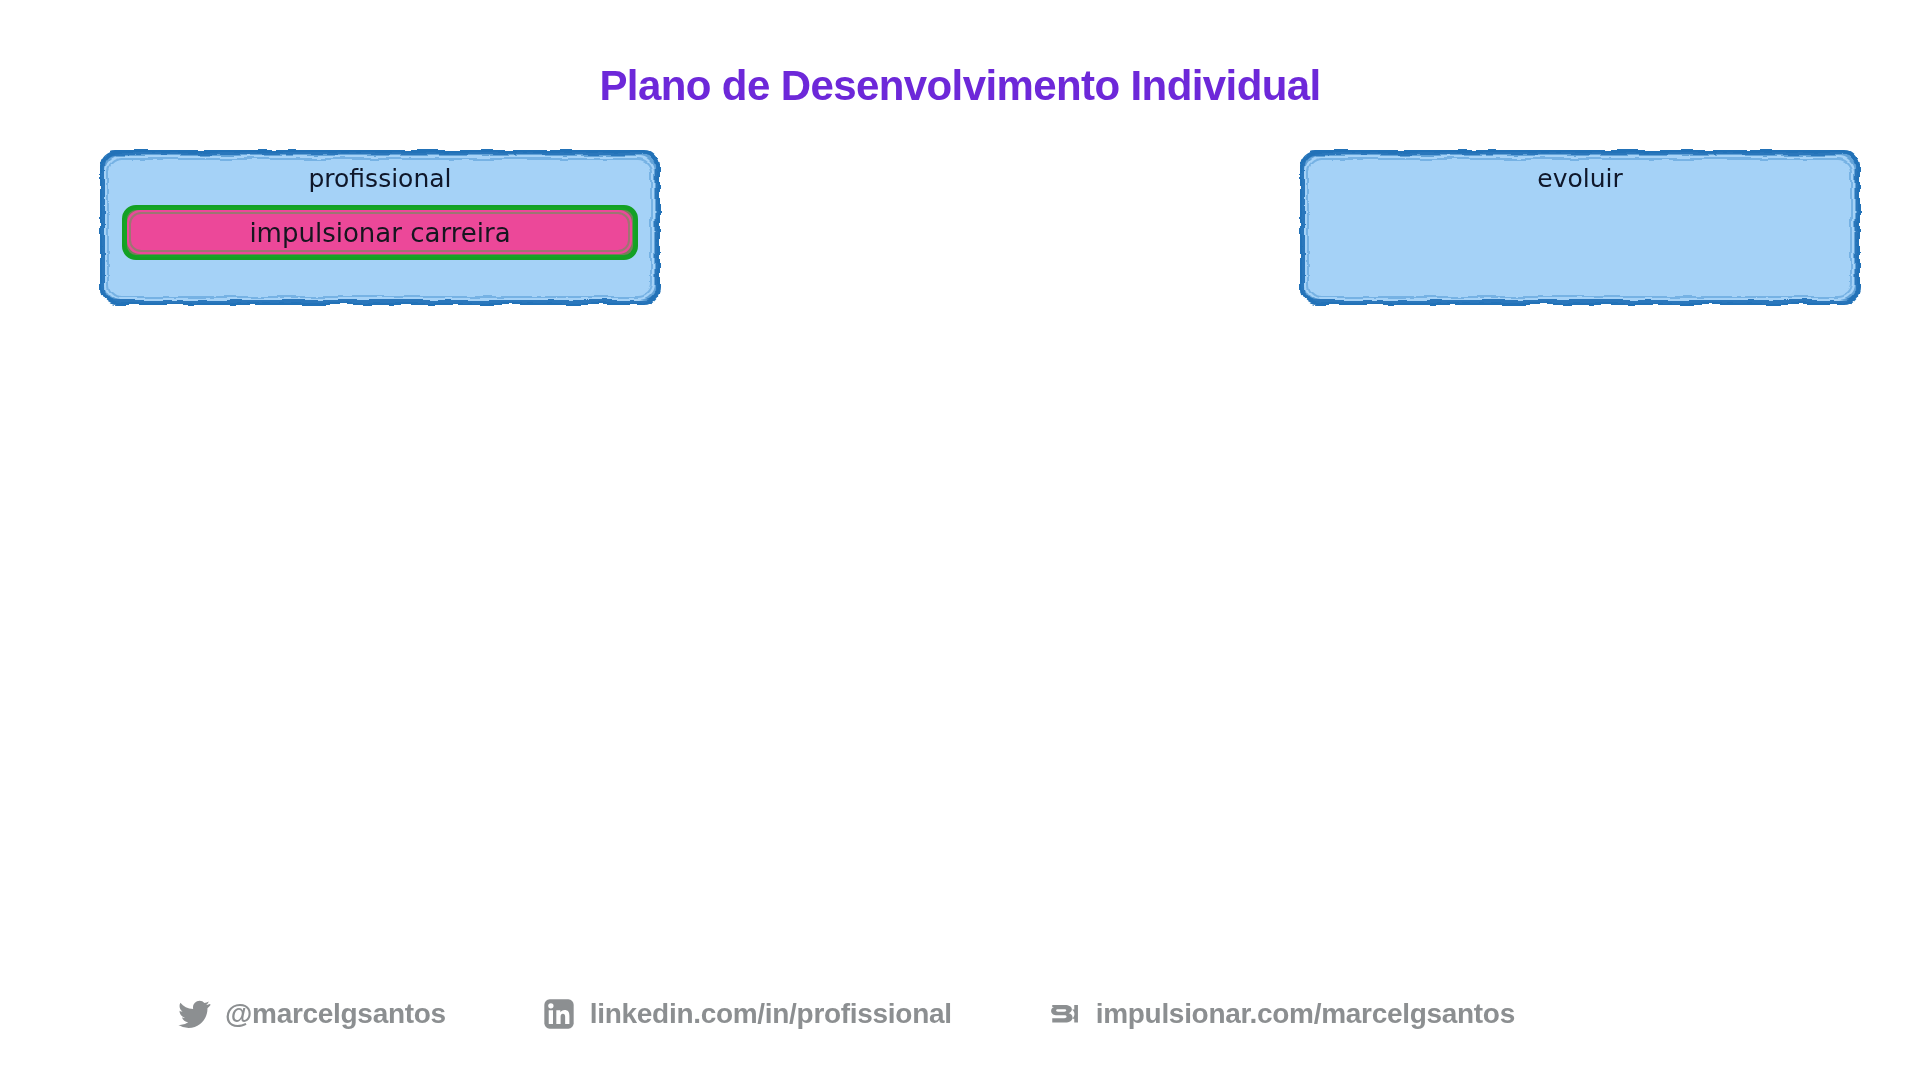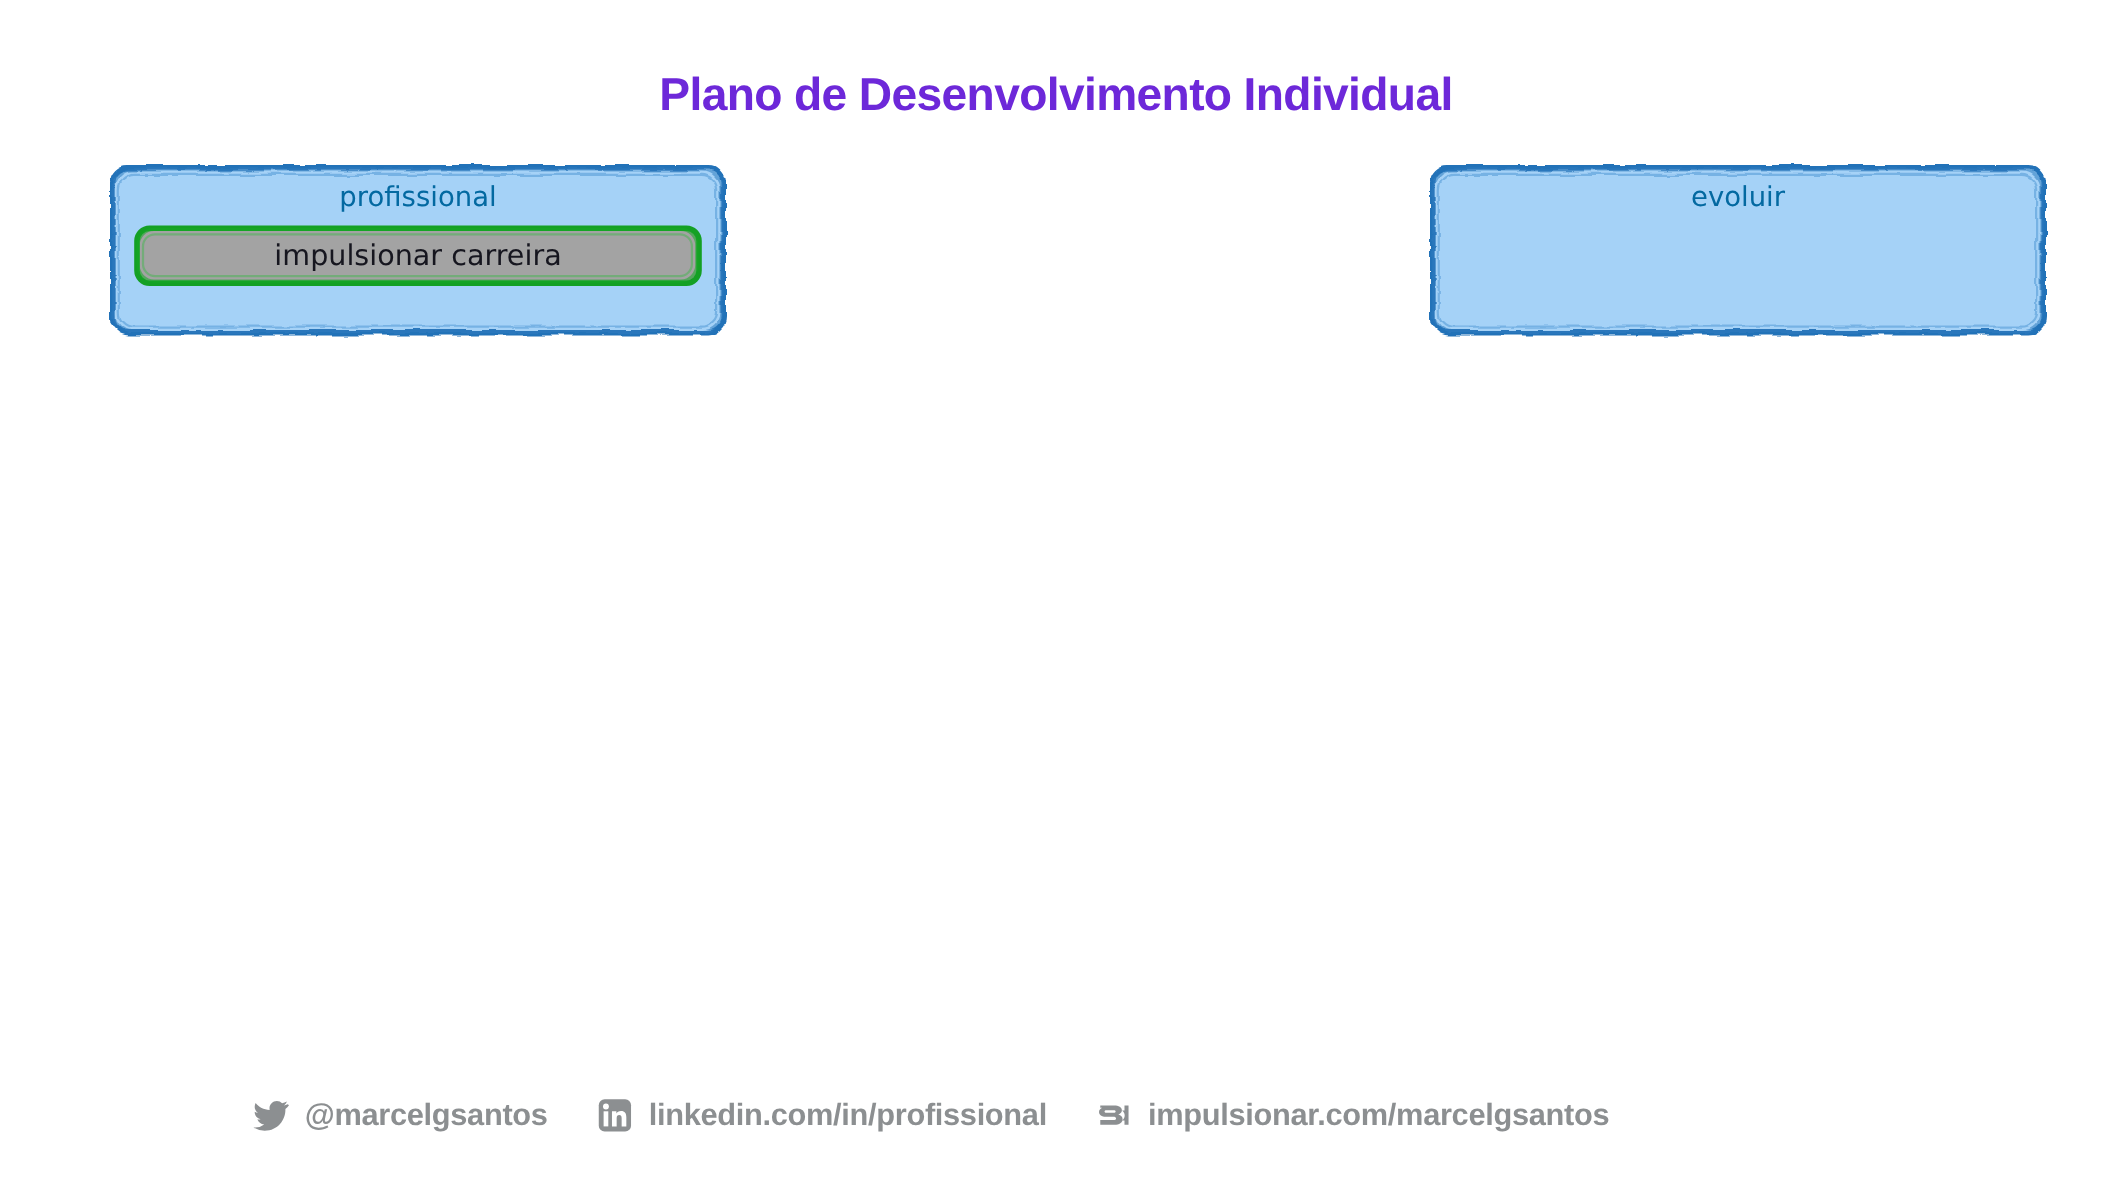--- a/index.html
+++ b/index.html
@@ -88,33 +88,33 @@
   }
 
   .card-label {
     position: absolute;
     top: 14px;
     left: 0;
     width: 100%;
     text-align: center;
     font-family: "DejaVu Sans", sans-serif;
     font-size: 25px;
-    color: #0369a1;
+    color: #0f172a;
     z-index: 3;
     white-space: nowrap;
   }
 
   
   .card-inner {
     position: absolute;
     left: 22px;
     right: 22px;
     top: 55px;
     height: 55px;
-    background: #a3a3a3;
+    background: #ec4899;
     border: 5px solid #14a024;
     border-radius: 14px;
     box-sizing: border-box;
     z-index: 2;
   }
   .card-inner::before {
     content: "";
     position: absolute;
     left: -3px;
     top: -3px;
@@ -153,21 +153,21 @@
   
   #footer {
     position: absolute;
     left: 0;
     top: 985px;
     width: 1692px;
     height: 58px;
     display: flex;
     justify-content: center;
     align-items: center;
-    gap: 44px;
+    gap: 96px;
   }
   .footer-item {
     display: flex;
     align-items: center;
     gap: 14px;
     color: #8c8f91;
     font-family: "Liberation Sans", sans-serif;
     font-weight: bold;
     font-size: 28px;
     letter-spacing: -0.3px;

